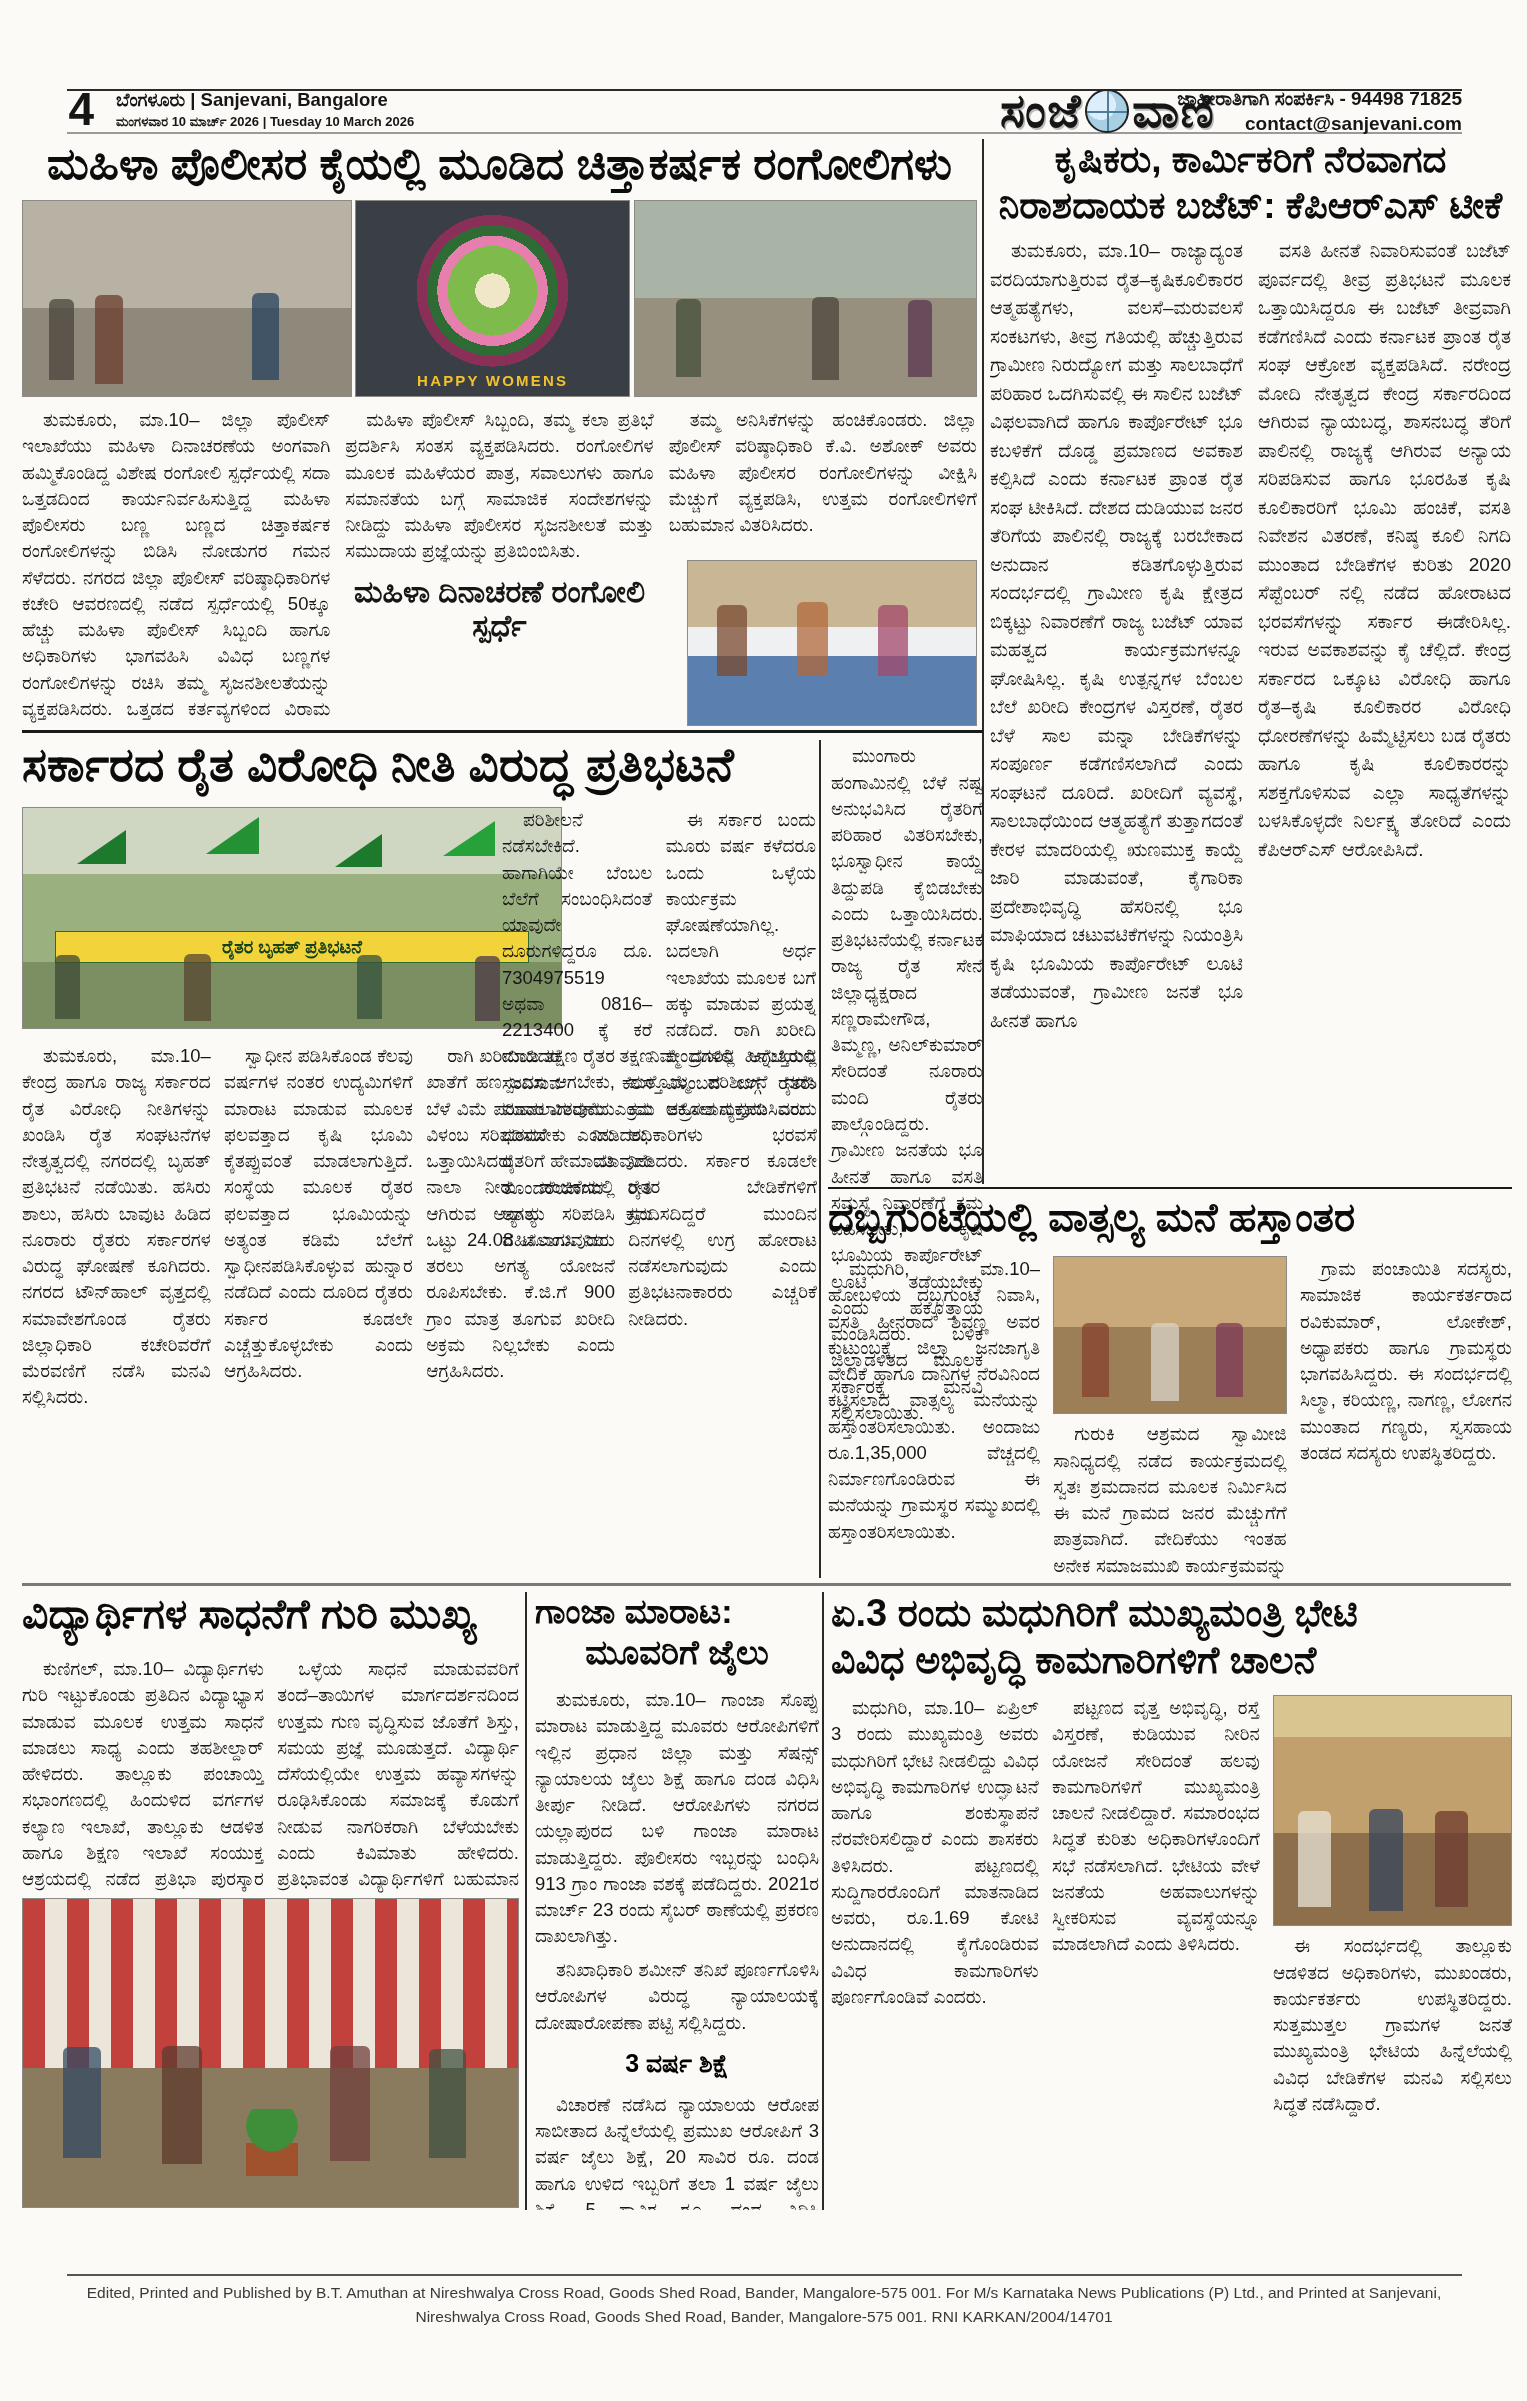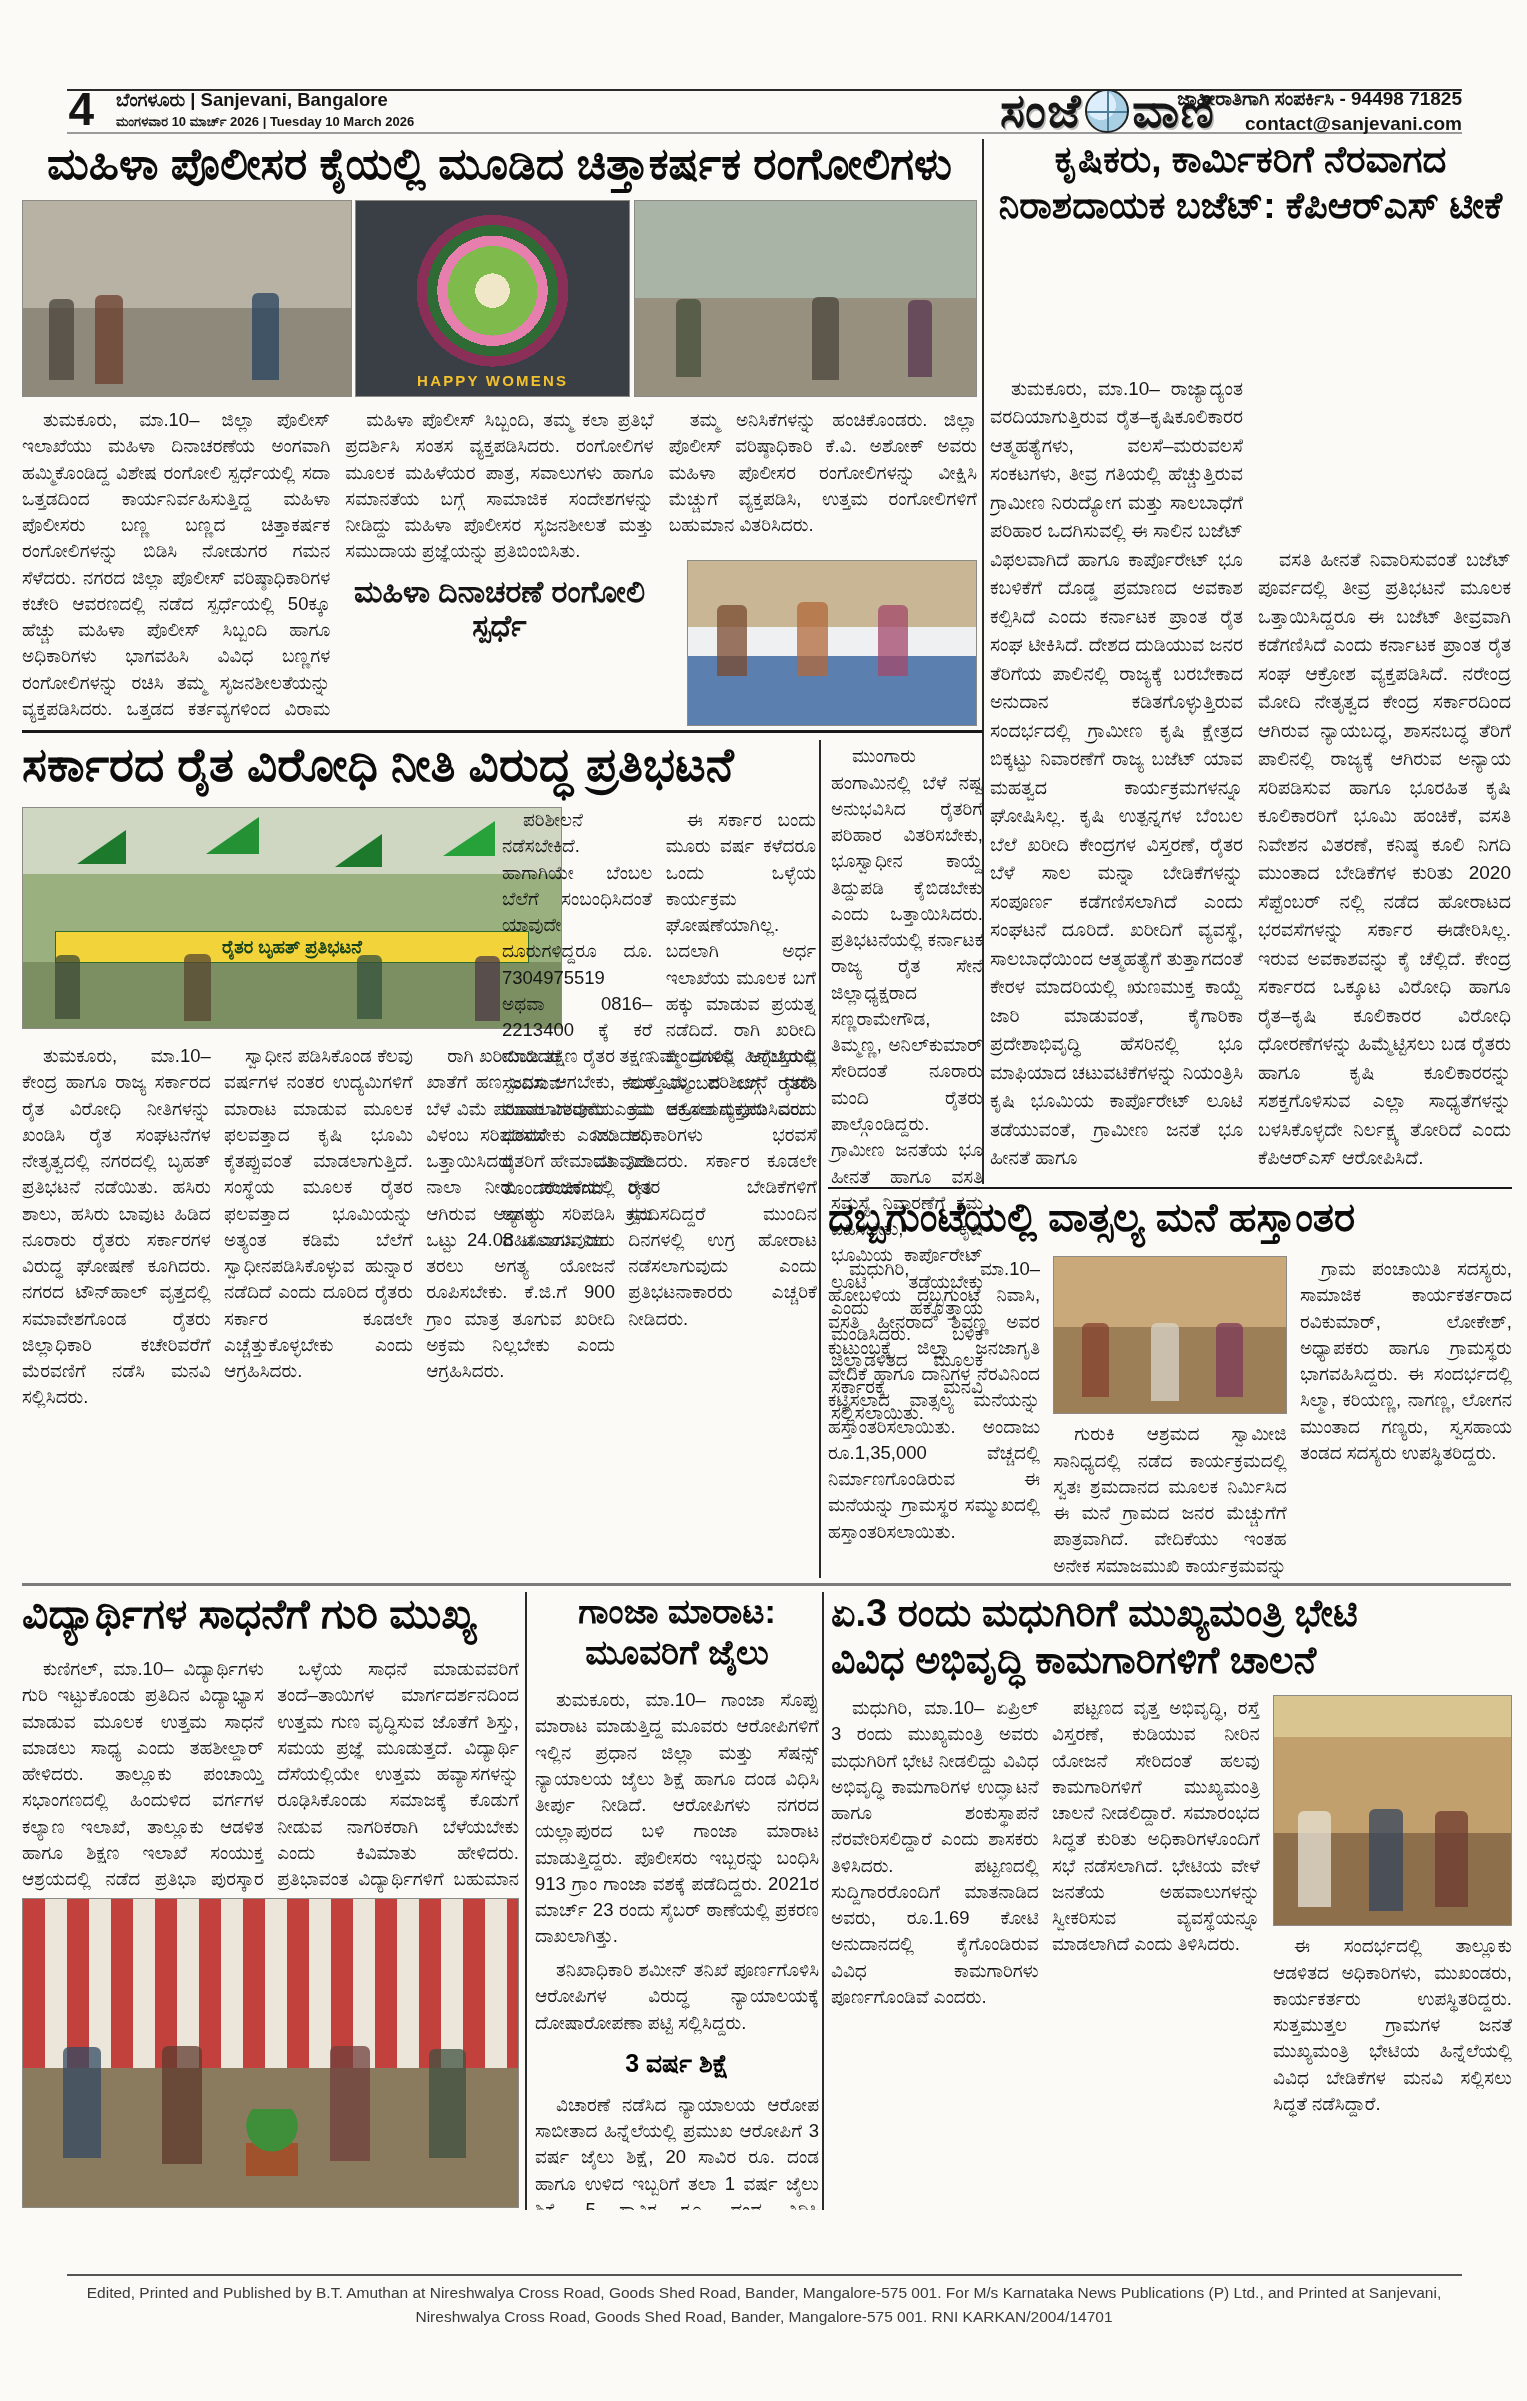--- a/index.html
+++ b/index.html
@@ -97,21 +97,21 @@
       <div class="fig" style="left:38%;bottom:30%;width:31px;height:74px;background:#b2683a;"></div>
       <div class="fig" style="left:66%;bottom:30%;width:30px;height:71px;background:#a3486b;"></div>
     </div>
   </div>
 
   <div class="rule" style="left:982px;top:139px;width:1.5px;height:1045px;"></div>
 
   <div class="art" style="left:990px;top:139px;width:521px;height:1044px;">
     <div class="hl" style="font-size:37px;text-align:center;">ಕೃಷಿಕರು, ಕಾರ್ಮಿಕರಿಗೆ ನೆರವಾಗದ</div>
     <div class="hl" style="font-size:37px;text-align:center;margin-top:4.4px;">ನಿರಾಶದಾಯಕ ಬಜೆಟ್: ಕೆಪಿಆರ್‌ಎಸ್ ಟೀಕೆ</div>
-    <div style="position:absolute;left:0;top:98px;width:521px;height:943px;display:flex;gap:15px;align-items:flex-end;">
+    <div style="position:absolute;left:0;top:98px;width:521px;height:943px;display:flex;gap:15px;">
       <div class="coltxt" style="flex:1;font-size:19px;line-height:1.5;">
         <p>ತುಮಕೂರು, ಮಾ.10– ರಾಜ್ಯಾದ್ಯಂತ ವರದಿಯಾಗುತ್ತಿರುವ ರೈತ–ಕೃಷಿಕೂಲಿಕಾರರ ಆತ್ಮಹತ್ಯೆಗಳು, ವಲಸೆ–ಮರುವಲಸೆ ಸಂಕಟಗಳು, ತೀವ್ರ ಗತಿಯಲ್ಲಿ ಹೆಚ್ಚುತ್ತಿರುವ ಗ್ರಾಮೀಣ ನಿರುದ್ಯೋಗ ಮತ್ತು ಸಾಲಬಾಧೆಗೆ ಪರಿಹಾರ ಒದಗಿಸುವಲ್ಲಿ ಈ ಸಾಲಿನ ಬಜೆಟ್ ವಿಫಲವಾಗಿದೆ ಹಾಗೂ ಕಾರ್ಪೊರೇಟ್ ಭೂ ಕಬಳಿಕೆಗೆ ದೊಡ್ಡ ಪ್ರಮಾಣದ ಅವಕಾಶ ಕಲ್ಪಿಸಿದೆ ಎಂದು ಕರ್ನಾಟಕ ಪ್ರಾಂತ ರೈತ ಸಂಘ ಟೀಕಿಸಿದೆ. ದೇಶದ ದುಡಿಯುವ ಜನರ ತೆರಿಗೆಯ ಪಾಲಿನಲ್ಲಿ ರಾಜ್ಯಕ್ಕೆ ಬರಬೇಕಾದ ಅನುದಾನ ಕಡಿತಗೊಳ್ಳುತ್ತಿರುವ ಸಂದರ್ಭದಲ್ಲಿ ಗ್ರಾಮೀಣ ಕೃಷಿ ಕ್ಷೇತ್ರದ ಬಿಕ್ಕಟ್ಟು ನಿವಾರಣೆಗೆ ರಾಜ್ಯ ಬಜೆಟ್ ಯಾವ ಮಹತ್ವದ ಕಾರ್ಯಕ್ರಮಗಳನ್ನೂ ಘೋಷಿಸಿಲ್ಲ. ಕೃಷಿ ಉತ್ಪನ್ನಗಳ ಬೆಂಬಲ ಬೆಲೆ ಖರೀದಿ ಕೇಂದ್ರಗಳ ವಿಸ್ತರಣೆ, ರೈತರ ಬೆಳೆ ಸಾಲ ಮನ್ನಾ ಬೇಡಿಕೆಗಳನ್ನು ಸಂಪೂರ್ಣ ಕಡೆಗಣಿಸಲಾಗಿದೆ ಎಂದು ಸಂಘಟನೆ ದೂರಿದೆ. ಖರೀದಿಗೆ ವ್ಯವಸ್ಥೆ, ಸಾಲಬಾಧೆಯಿಂದ ಆತ್ಮಹತ್ಯೆಗೆ ತುತ್ತಾಗದಂತೆ ಕೇರಳ ಮಾದರಿಯಲ್ಲಿ ಋಣಮುಕ್ತ ಕಾಯ್ದೆ ಜಾರಿ ಮಾಡುವಂತೆ, ಕೈಗಾರಿಕಾ ಪ್ರದೇಶಾಭಿವೃದ್ಧಿ ಹೆಸರಿನಲ್ಲಿ ಭೂ ಮಾಫಿಯಾದ ಚಟುವಟಿಕೆಗಳನ್ನು ನಿಯಂತ್ರಿಸಿ ಕೃಷಿ ಭೂಮಿಯ ಕಾರ್ಪೊರೇಟ್ ಲೂಟಿ ತಡೆಯುವಂತೆ, ಗ್ರಾಮೀಣ ಜನತೆ ಭೂ ಹೀನತೆ ಹಾಗೂ</p>
       </div>
       <div class="coltxt" style="flex:1;font-size:19px;line-height:1.5;">
         <p>ವಸತಿ ಹೀನತೆ ನಿವಾರಿಸುವಂತೆ ಬಜೆಟ್ ಪೂರ್ವದಲ್ಲಿ ತೀವ್ರ ಪ್ರತಿಭಟನೆ ಮೂಲಕ ಒತ್ತಾಯಿಸಿದ್ದರೂ ಈ ಬಜೆಟ್ ತೀವ್ರವಾಗಿ ಕಡೆಗಣಿಸಿದೆ ಎಂದು ಕರ್ನಾಟಕ ಪ್ರಾಂತ ರೈತ ಸಂಘ ಆಕ್ರೋಶ ವ್ಯಕ್ತಪಡಿಸಿದೆ. ನರೇಂದ್ರ ಮೋದಿ ನೇತೃತ್ವದ ಕೇಂದ್ರ ಸರ್ಕಾರದಿಂದ ಆಗಿರುವ ನ್ಯಾಯಬದ್ಧ, ಶಾಸನಬದ್ಧ ತೆರಿಗೆ ಪಾಲಿನಲ್ಲಿ ರಾಜ್ಯಕ್ಕೆ ಆಗಿರುವ ಅನ್ಯಾಯ ಸರಿಪಡಿಸುವ ಹಾಗೂ ಭೂರಹಿತ ಕೃಷಿ ಕೂಲಿಕಾರರಿಗೆ ಭೂಮಿ ಹಂಚಿಕೆ, ವಸತಿ ನಿವೇಶನ ವಿತರಣೆ, ಕನಿಷ್ಠ ಕೂಲಿ ನಿಗದಿ ಮುಂತಾದ ಬೇಡಿಕೆಗಳ ಕುರಿತು 2020 ಸೆಪ್ಟೆಂಬರ್ ನಲ್ಲಿ ನಡೆದ ಹೋರಾಟದ ಭರವಸೆಗಳನ್ನು ಸರ್ಕಾರ ಈಡೇರಿಸಿಲ್ಲ. ಇರುವ ಅವಕಾಶವನ್ನು ಕೈ ಚೆಲ್ಲಿದೆ. ಕೇಂದ್ರ ಸರ್ಕಾರದ ಒಕ್ಕೂಟ ವಿರೋಧಿ ಹಾಗೂ ರೈತ–ಕೃಷಿ ಕೂಲಿಕಾರರ ವಿರೋಧಿ ಧೋರಣೆಗಳನ್ನು ಹಿಮ್ಮೆಟ್ಟಿಸಲು ಬಡ ರೈತರು ಹಾಗೂ ಕೃಷಿ ಕೂಲಿಕಾರರನ್ನು ಸಶಕ್ತಗೊಳಿಸುವ ಎಲ್ಲಾ ಸಾಧ್ಯತೆಗಳನ್ನು ಬಳಸಿಕೊಳ್ಳದೇ ನಿರ್ಲಕ್ಷ್ಯ ತೋರಿದೆ ಎಂದು ಕೆಪಿಆರ್‌ಎಸ್ ಆರೋಪಿಸಿದೆ.</p>
       </div>
     </div>
   </div>
 
   <div class="art" style="left:22px;top:730px;width:961px;height:851px;border-top:3px solid #191919;">
@@ -195,21 +195,21 @@
       <div class="fig" style="left:28%;bottom:14%;width:40px;height:118px;background:#5d3b2e;"></div>
       <div class="fig" style="left:62%;bottom:15%;width:40px;height:115px;background:#70403c;"></div>
       <div class="fig" style="left:82%;bottom:16%;width:37px;height:109px;background:#3f5240;"></div>
       <div style="position:absolute;left:45%;bottom:10%;width:52px;height:67px;background:radial-gradient(circle at 50% 25%,#3f8f3a 0 45%,rgba(0,0,0,0) 46%),linear-gradient(180deg,rgba(0,0,0,0) 0 50%,#a0522d 50% 100%);"></div>
     </div>
   </div>
 
   <div class="rule" style="left:525px;top:1592px;width:1.5px;height:618px;"></div>
 
   <div class="art" style="left:535px;top:1592px;width:284px;height:618px;">
-    <div class="hl" style="font-size:34px;text-align:center;">ಗಾಂಜಾ ಮಾರಾಟ:</div>
+    <div class="hl" style="font-size:34px;">ಗಾಂಜಾ ಮಾರಾಟ:</div>
     <div class="hl" style="font-size:34px;text-align:center;margin-top:3px;">ಮೂವರಿಗೆ ಜೈಲು</div>
     <div class="coltxt" style="position:absolute;left:0;top:95px;width:284px;">
       <p>ತುಮಕೂರು, ಮಾ.10– ಗಾಂಜಾ ಸೊಪ್ಪು ಮಾರಾಟ ಮಾಡುತ್ತಿದ್ದ ಮೂವರು ಆರೋಪಿಗಳಿಗೆ ಇಲ್ಲಿನ ಪ್ರಧಾನ ಜಿಲ್ಲಾ ಮತ್ತು ಸೆಷನ್ಸ್ ನ್ಯಾಯಾಲಯ ಜೈಲು ಶಿಕ್ಷೆ ಹಾಗೂ ದಂಡ ವಿಧಿಸಿ ತೀರ್ಪು ನೀಡಿದೆ. ಆರೋಪಿಗಳು ನಗರದ ಯಲ್ಲಾಪುರದ ಬಳಿ ಗಾಂಜಾ ಮಾರಾಟ ಮಾಡುತ್ತಿದ್ದರು. ಪೊಲೀಸರು ಇಬ್ಬರನ್ನು ಬಂಧಿಸಿ 913 ಗ್ರಾಂ ಗಾಂಜಾ ವಶಕ್ಕೆ ಪಡೆದಿದ್ದರು. 2021ರ ಮಾರ್ಚ್ 23 ರಂದು ಸೈಬರ್ ಠಾಣೆಯಲ್ಲಿ ಪ್ರಕರಣ ದಾಖಲಾಗಿತ್ತು.</p>
       <p>ತನಿಖಾಧಿಕಾರಿ ಶಮೀನ್ ತನಿಖೆ ಪೂರ್ಣಗೊಳಿಸಿ ಆರೋಪಿಗಳ ವಿರುದ್ಧ ನ್ಯಾಯಾಲಯಕ್ಕೆ ದೋಷಾರೋಪಣಾ ಪಟ್ಟಿ ಸಲ್ಲಿಸಿದ್ದರು.</p>
       <div class="subhead-red" style="color:#000000;">3 ವರ್ಷ ಶಿಕ್ಷೆ</div>
       <p>ವಿಚಾರಣೆ ನಡೆಸಿದ ನ್ಯಾಯಾಲಯ ಆರೋಪ ಸಾಬೀತಾದ ಹಿನ್ನೆಲೆಯಲ್ಲಿ ಪ್ರಮುಖ ಆರೋಪಿಗೆ 3 ವರ್ಷ ಜೈಲು ಶಿಕ್ಷೆ, 20 ಸಾವಿರ ರೂ. ದಂಡ ಹಾಗೂ ಉಳಿದ ಇಬ್ಬರಿಗೆ ತಲಾ 1 ವರ್ಷ ಜೈಲು ಶಿಕ್ಷೆ, 5 ಸಾವಿರ ರೂ. ದಂಡ ವಿಧಿಸಿ ನ್ಯಾಯಾಧೀಶರು ಆದೇಶಿಸಿದರು.</p>
     </div>
   </div>
 
   <div class="rule" style="left:822px;top:1592px;width:1.5px;height:618px;"></div>

